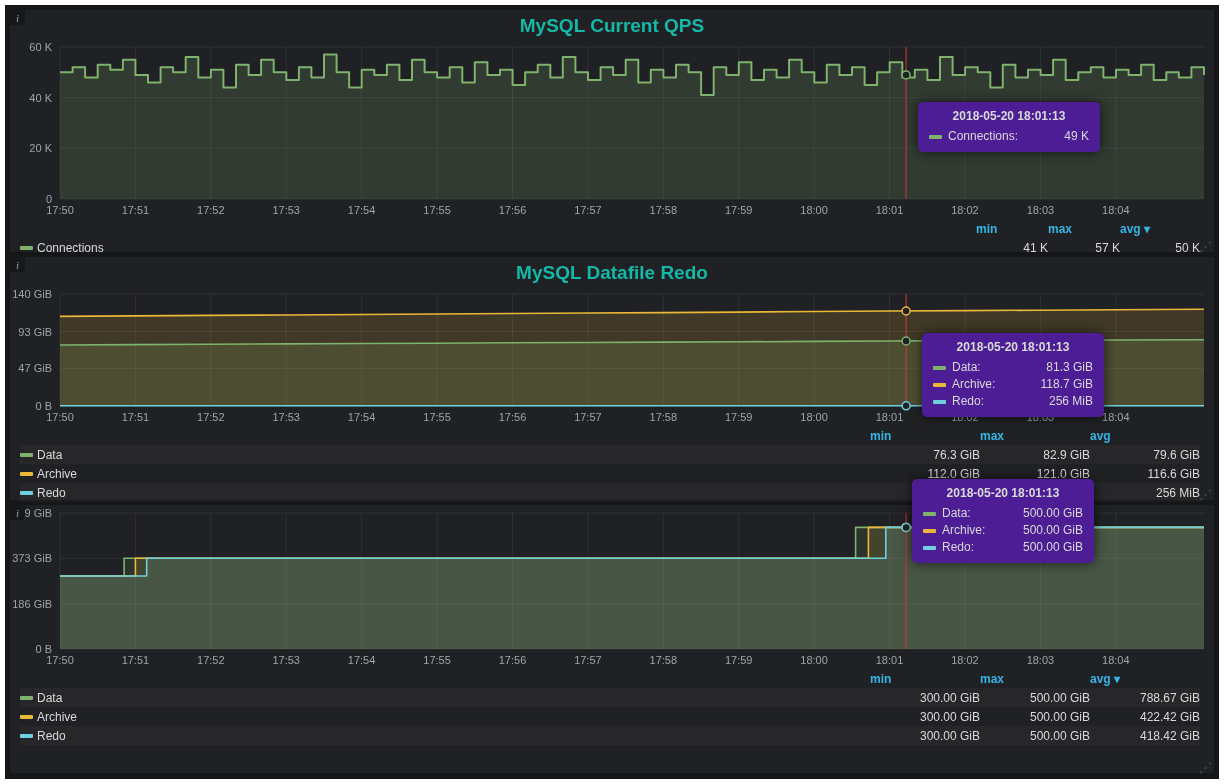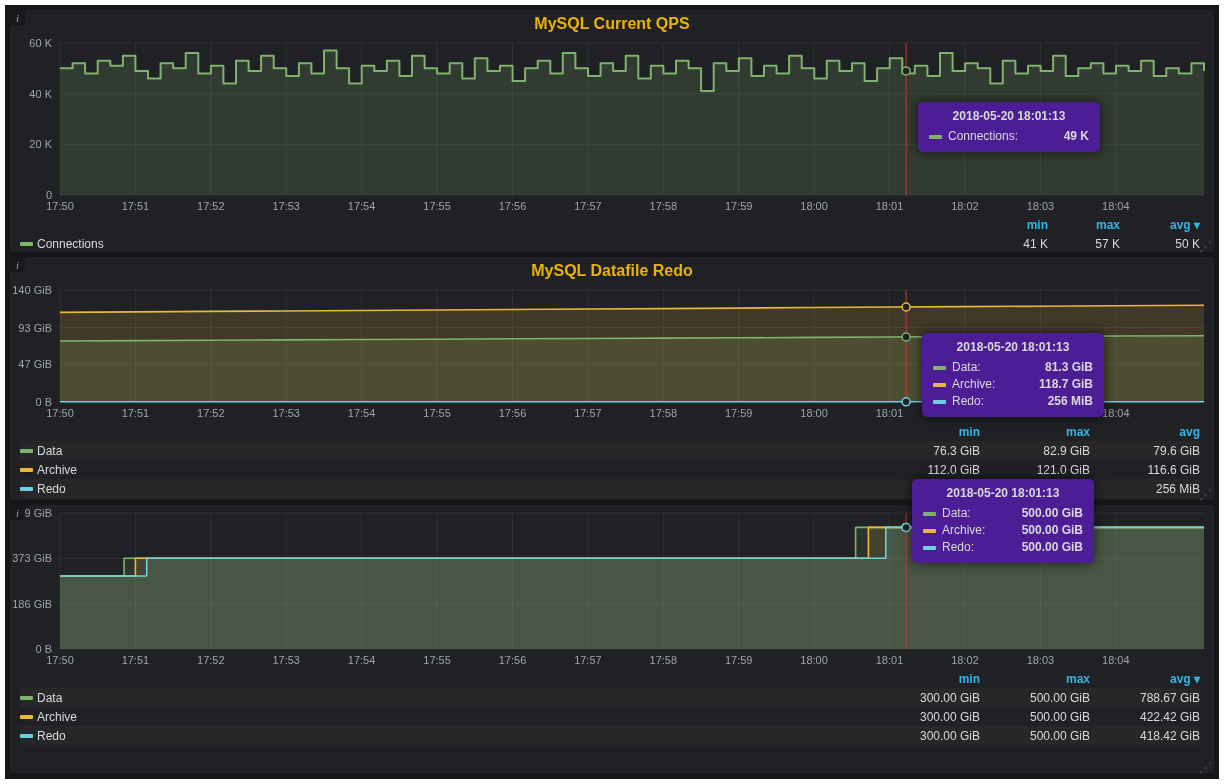--- a/index.html
+++ b/index.html
@@ -1,33 +1,33 @@
 <!DOCTYPE html>
 <html><head>
 <meta charset="utf-8">
 <style>
   html,body{margin:0;padding:0;background:#ffffff;font-family:"Liberation Sans",sans-serif;}
   .dashboard{position:relative;width:1214px;height:774px;margin:5px;background:#151618;padding:5px;box-sizing:border-box;display:flex;flex-direction:column;gap:5px;}
   .panel{position:relative;background:#202124;box-sizing:border-box;}
-  .panel-title{margin:0;padding:5px 0 2px;text-align:center;font-size:16px;font-weight:700;color:#eab308;cursor:pointer;}
+  .panel-title{margin:0;padding:5px 0 2px;text-align:center;font-size:19px;font-weight:700;color:#14b8a6;cursor:pointer;}
   .corner{position:absolute;top:0;left:0;width:15px;height:15px;background:#17181a;color:#9aa0a6;font-style:italic;font-family:"Liberation Serif",serif;font-size:11px;display:flex;align-items:center;justify-content:center;border-radius:0 0 4px 0;z-index:5;cursor:pointer;}
   .resize{position:absolute;right:2px;bottom:-1px;color:#5a5c60;font-size:13px;line-height:1;cursor:se-resize;z-index:5;}
   .legend{padding:0 14px 0 10px;font-size:12px;color:#d8d9da;}
   .lg-row{display:grid;align-items:center;min-height:19px;}
   .cols-wide .lg-row{grid-template-columns:1fr 110px 110px 110px;}
   .cols-narrow .lg-row{grid-template-columns:1fr 72px 72px 80px;}
-  .lg-head{color:#33b5e5;font-weight:700;text-align:right;cursor:pointer;}
+  .lg-head{color:#33b5e5;font-weight:700;text-align:left;cursor:pointer;}
   .lg-val{text-align:right;}
   .lg-series{display:flex;align-items:center;gap:4px;cursor:pointer;}
   .dash{width:13px;height:4px;border-radius:1px;flex:none;display:inline-block;}
   .stripe{background:rgba(255,255,255,0.03);}
   .tooltip{position:absolute;background:#4c1d95;border-radius:5px;padding:7px 11px;font-size:12px;color:#d8d9da;box-shadow:0 0 12px rgba(0,0,0,.65);z-index:30;white-space:nowrap;min-width:160px;}
   .tt-time{font-weight:700;margin-bottom:5px;text-align:center;}
   .tt-row{display:flex;align-items:center;gap:6px;line-height:17px;}
-  .tt-val{margin-left:auto;font-weight:700;padding-left:16px;}
+  .tt-val{margin-left:auto;font-weight:400;padding-left:16px;}
   svg{display:block;width:100%;}
   .grid{stroke:rgba(255,255,255,0.07);stroke-width:1;}
   text.ax{fill:#9fa4aa;font-size:11px;font-family:"Liberation Sans",sans-serif;}
 </style>
 </head>
 <body>
 
 <div class="dashboard">
 
   <section class="panel" style="height:242px">

